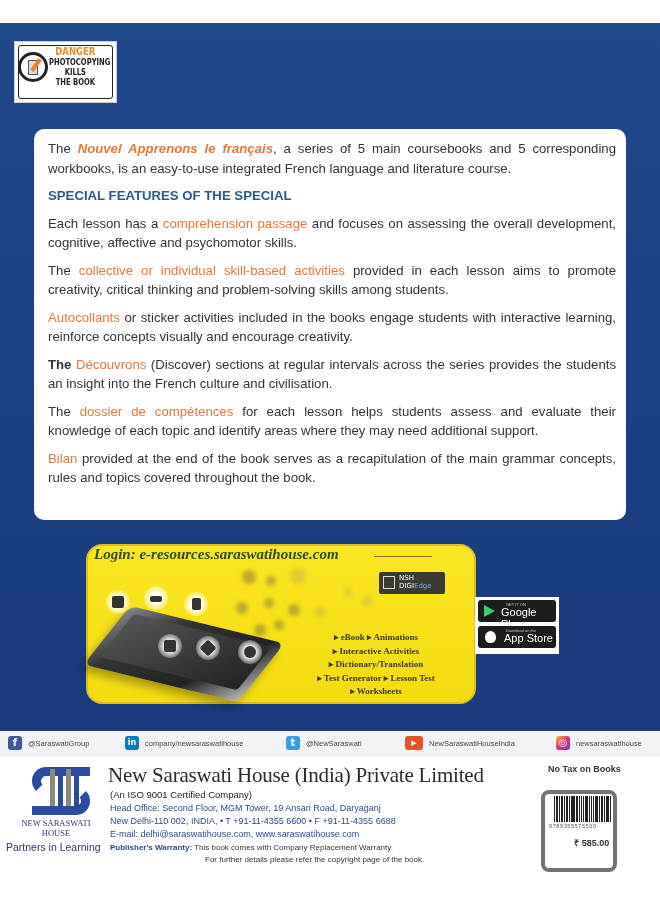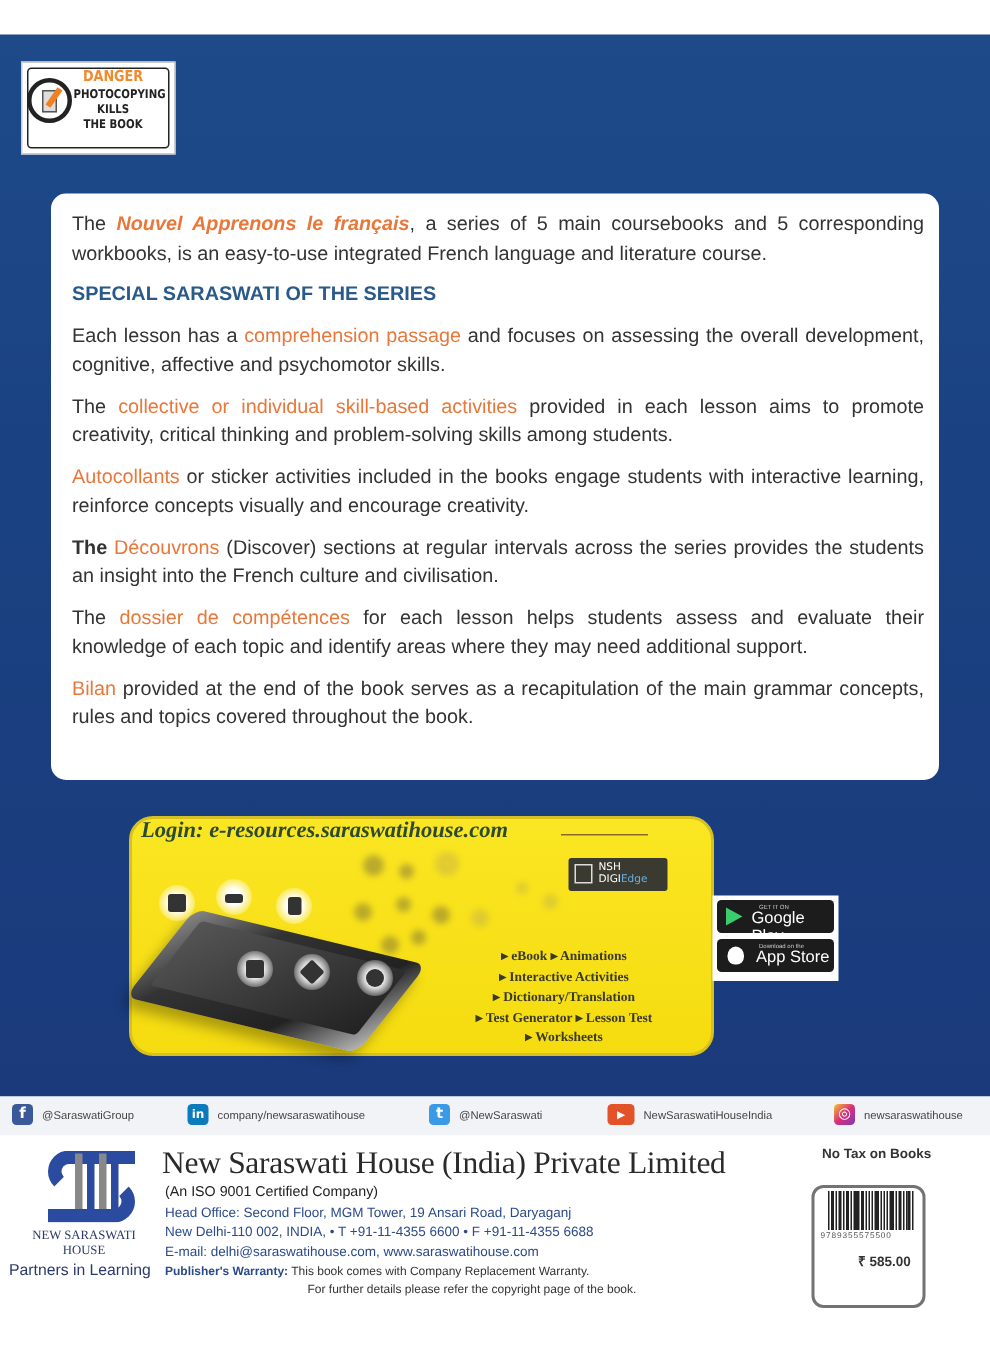--- a/index.html
+++ b/index.html
@@ -53,21 +53,21 @@
   .logo .s2 { position: absolute; left: 2px; top: 20px; width: 58px; height: 28px; border: 9px solid #2b4ba0; border-left: none; border-radius: 0 14px 14px 0; border-top-color: transparent; }
   .logo-name { position: absolute; left: 10px; top: 61px; width: 92px; text-align: center; font-family: "Liberation Serif", serif; font-size: 8.5px; line-height: 10px; color: #2b3a6a; }
   .partners { position: absolute; left: 6px; top: 84px; font-size: 10.5px; color: #2b3a6a; font-family: "Liberation Sans", sans-serif; }
   .company { position: absolute; left: 108px; top: 6px; font-family: "Liberation Serif", serif; font-size: 21px; color: #2a2a2a; letter-spacing: -0.2px; }
   .iso { position: absolute; left: 110px; top: 32px; font-size: 9.5px; color: #222; }
   .addr { position: absolute; left: 110px; top: 45px; font-size: 9px; line-height: 13px; color: #2b4a8a; }
   .warranty { position: absolute; left: 110px; top: 85px; font-size: 8px; line-height: 12px; color: #333; }
   .warranty b { color: #2b4a8a; }
   .warranty .l2 { padding-left: 95px; }
 
-  .price-box { position: absolute; left: 541px; top: 790px; width: 76px; height: 82px; border: 2px solid #737373; border-radius: 8px; background: #fff; }
+  .price-box { position: absolute; left: 541px; top: 790px; width: 76px; height: 82px; border: 4px solid #737373; border-radius: 8px; background: #fff; }
   .notax { position: absolute; left: 548px; top: 764px; font-size: 9px; font-weight: bold; color: #333; }
   .barcode { position: absolute; left: 9px; top: 2px; width: 58px; height: 26px; display: flex; align-items: stretch; }
   .barcode i { display: block; background: #222; margin-right: 1px; }
   .barcode-num { position: absolute; left: 4px; top: 29px; font-size: 5.5px; color: #555; letter-spacing: 0.6px; }
   .price { position: absolute; left: 29px; top: 42px; font-size: 9px; color: #333; font-weight: bold; }
 </style>
 </head>
 <body>
 
 <div class="cover"></div>
@@ -81,21 +81,21 @@
   <div class="danger-text">
     <span class="d">DANGER</span>
     <span>PHOTOCOPYING</span>
     <span>KILLS</span>
     <span>THE BOOK</span>
   </div>
 </div>
 
 <div class="features">
   <p><span>The </span><span class="hl-it">Nouvel Apprenons le français</span><span>, a series of 5 main coursebooks and 5 corresponding workbooks, is an easy-to-use integrated French language and literature course.</span></p>
-  <p class="heading">SPECIAL SARASWATI OF THE SERIES</p>
+  <p class="heading">SPECIAL FEATURES OF THE SPECIAL</p>
   <p><span>Each lesson has a </span><span class="hl">comprehension passage</span><span> and focuses on assessing the overall development, cognitive, affective and psychomotor skills.</span></p>
   <p><span>The </span><span class="hl">collective or individual skill-based activities</span><span> provided in each lesson aims to promote creativity, critical thinking and problem-solving skills among students.</span></p>
   <p><span></span><span class="hl">Autocollants</span><span> or sticker activities included in the books engage students with interactive learning, reinforce concepts visually and encourage creativity.</span></p>
   <p><b>The </b><span class="hl">Découvrons</span><span> (Discover) sections at regular intervals across the series provides the students an insight into the French culture and civilisation.</span></p>
   <p><span>The </span><span class="hl">dossier de compétences</span><span> for each lesson helps students assess and evaluate their knowledge of each topic and identify areas where they may need additional support.</span></p>
   <p><span></span><span class="hl">Bilan</span><span> provided at the end of the book serves as a recapitulation of the main grammar concepts, rules and topics covered throughout the book.</span></p>
 </div>
 
 <div class="eres">
   <div class="login">Login: e-resources.saraswatihouse.com</div>

